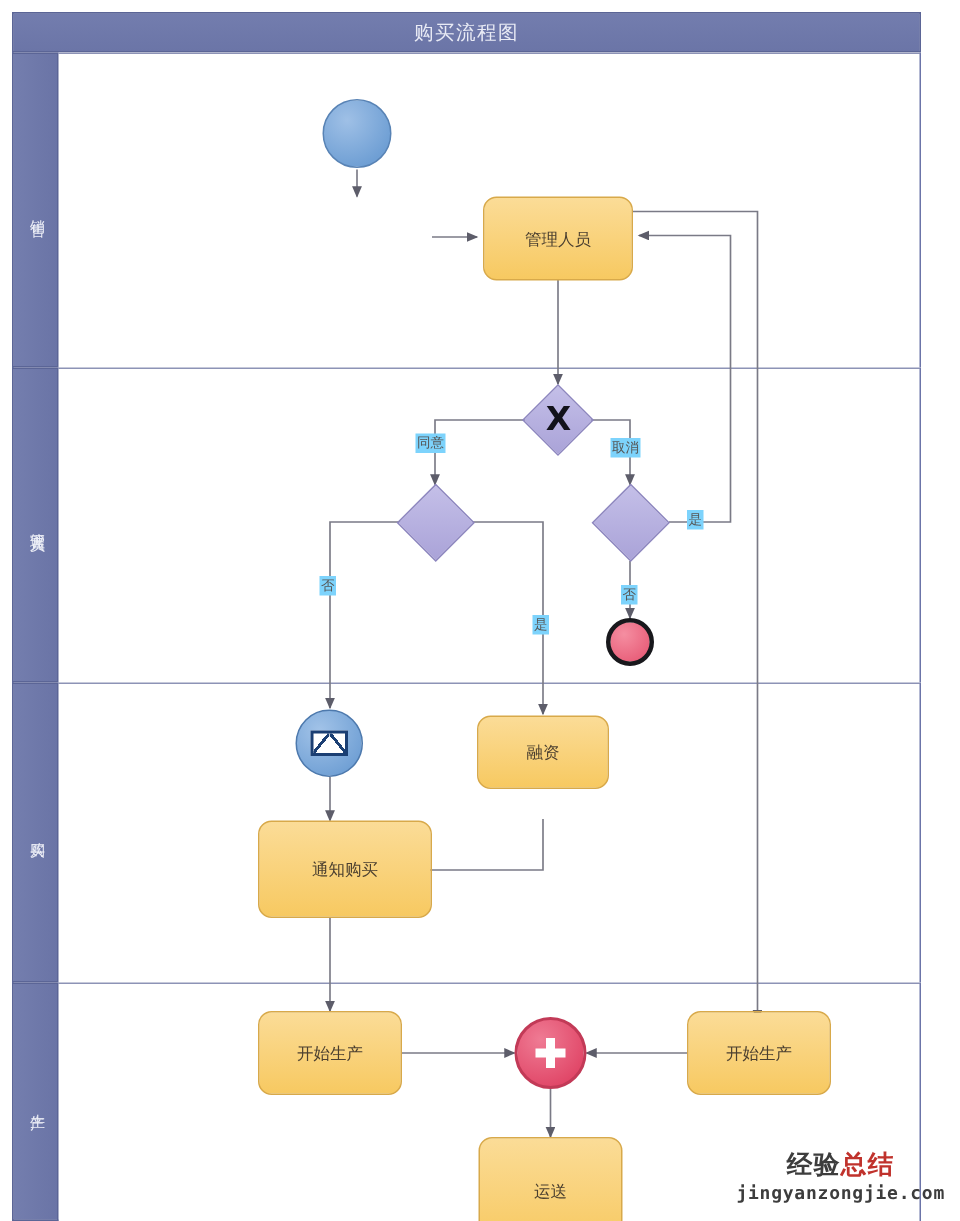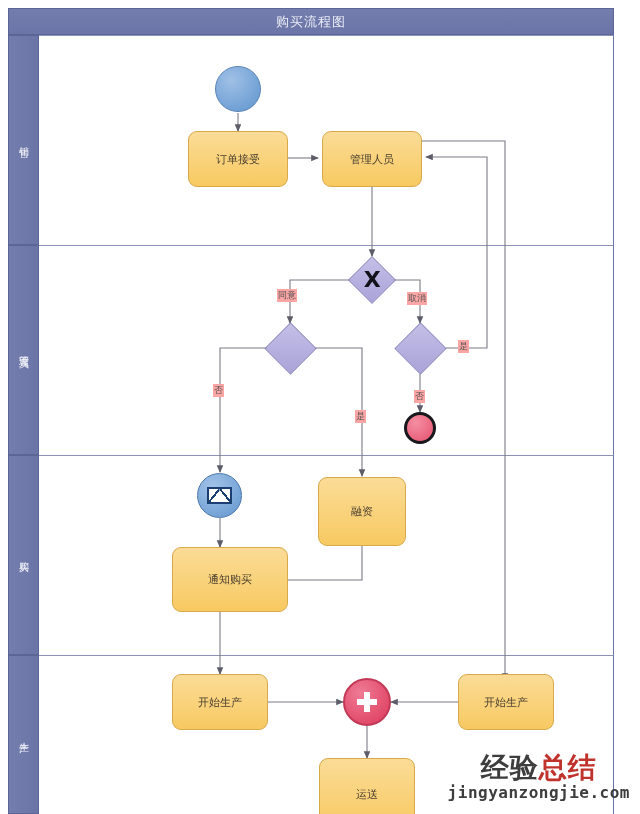--- a/index.html
+++ b/index.html
@@ -151,45 +151,45 @@
     background: #ffffff;
   }
   .plus-glyph:before { left: 7px; top: 0; width: 6px; height: 20px; }
   .plus-glyph:after  { left: 0; top: 7px; width: 20px; height: 6px; }
 
   
   .edge-label {
     position: absolute;
     font-size: 9px;
     color: #565656;
-    background: #fca5a5;
+    background: #7dd3fc;
     padding: 0 1px;
     white-space: nowrap;
     text-align: center;
   }
 
   
   .watermark {
     position: absolute;
     right: 10px;
     bottom: 12px;
     text-align: center;
     user-select: none;
   }
   .wm-top {
-    font-size: 28px;
+    font-size: 17px;
     font-weight: bold;
     letter-spacing: 1px;
     line-height: 1;
-    font-family: Liberation Serif, serif;
+    font-family: Liberation Mono, monospace;
   }
   .wm-a { color: #3d3d3d; }
   .wm-b { color: #c0322c; }
   .wm-sub {
-    font-size: 16px;
+    font-size: 12px;
     font-weight: bold;
     color: #3d3d3d;
     letter-spacing: 0.5px;
     margin-top: 1px;
     font-family: "DejaVu Sans Mono", monospace;
   }
 </style>
 </head>
 <body>
 
@@ -256,43 +256,40 @@
       <path d="M268,702 L343,702"></path>
 
       <path d="M458,702 L391,702"></path>
 
       <path d="M367,726 L367,758"></path>
     </g>
   </svg>
 
   <div class="node start-event" style="left:215px;top:66px;width:46px;height:46px;"></div>
 
-  <div class="node task" style="left:188px;top:131px;width:100px;height:56px;">
-    <span>订单接受</span>
-  </div>
 
   <div class="node task" style="left:322px;top:131px;width:100px;height:56px;">
     <span>管理人员</span>
   </div>
 
   <div class="node gateway-diamond" style="left:355px;top:263px;width:34px;height:34px;">
     <span class="gateway-x-glyph">X</span>
   </div>
 
   <div class="node gateway-diamond" style="left:272px;top:330px;width:37px;height:37px;"></div>
 
   <div class="node gateway-diamond" style="left:402px;top:330px;width:37px;height:37px;"></div>
 
   <div class="node end-event" style="left:404px;top:412px;width:32px;height:32px;"></div>
 
   <div class="node msg-event" style="left:197px;top:473px;width:45px;height:45px;">
     <span class="msg-env"></span>
   </div>
 
-  <div class="node task" style="left:318px;top:477px;width:88px;height:69px;">
+  <div class="node task" style="left:318px;top:477px;width:88px;height:49px;">
     <span>融资</span>
   </div>
 
   <div class="node task" style="left:172px;top:547px;width:116px;height:65px;">
     <span>通知购买</span>
   </div>
 
   <div class="node task" style="left:172px;top:674px;width:96px;height:56px;">
     <span>开始生产</span>
   </div>

